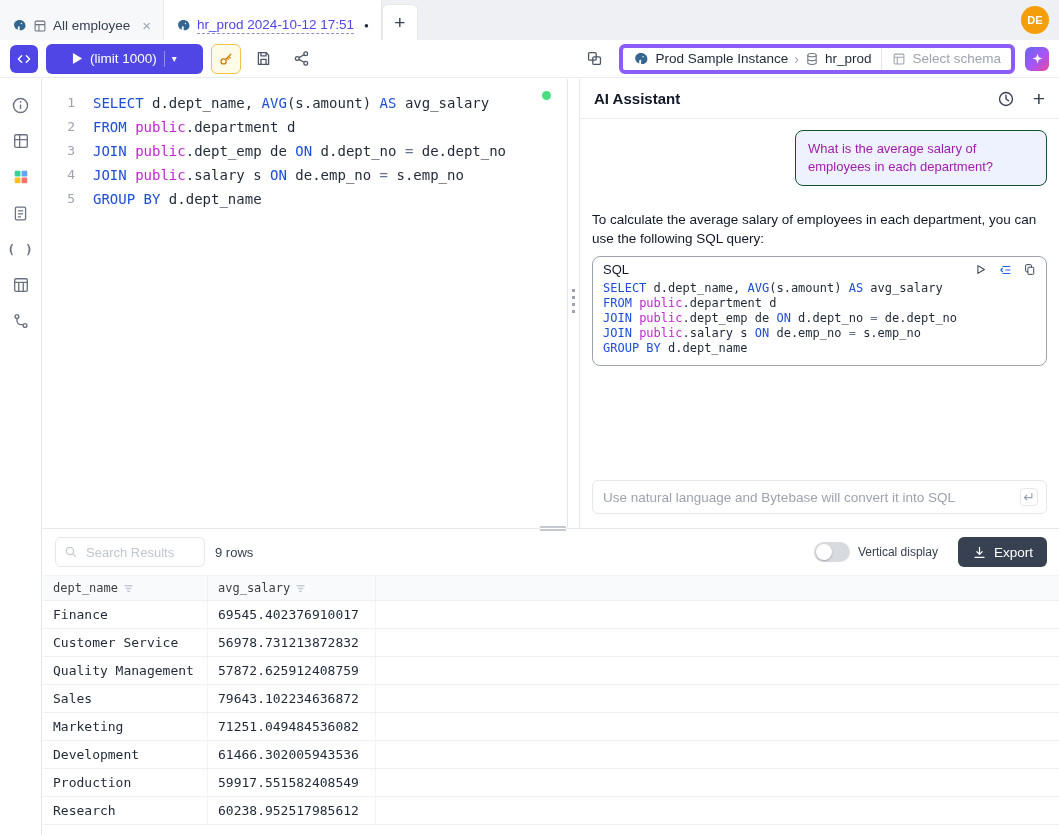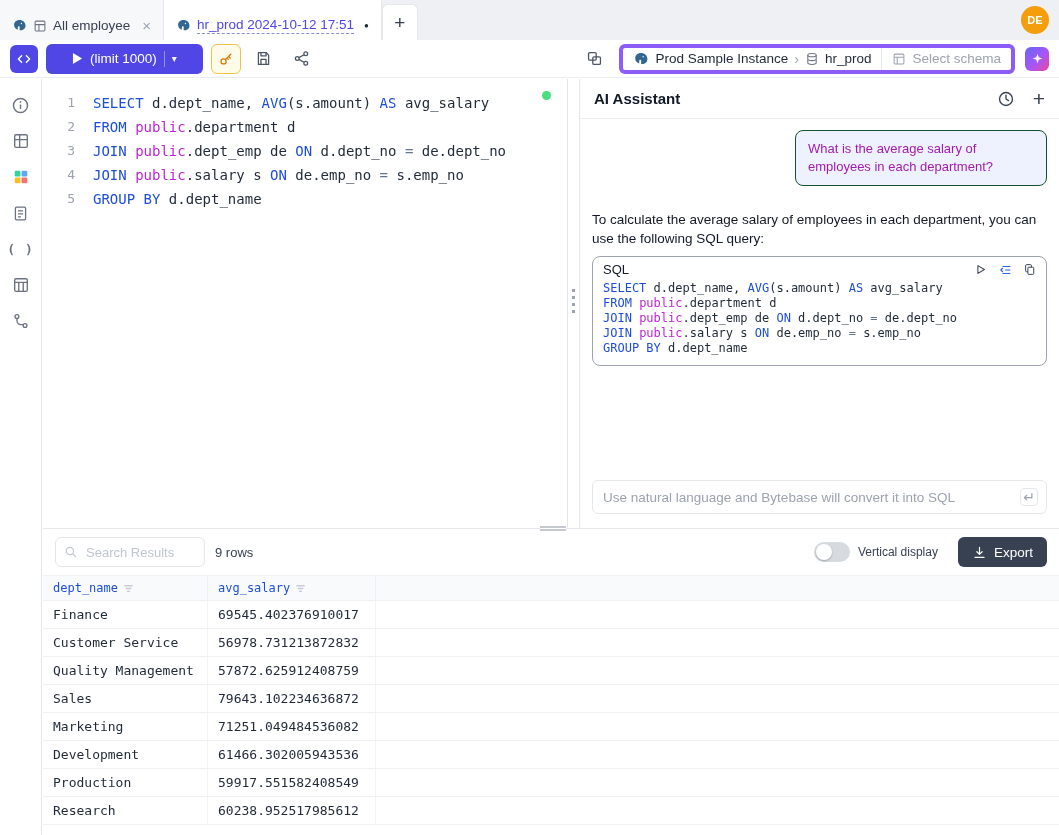--- a/index.html
+++ b/index.html
@@ -83,21 +83,21 @@
   .searchbox input::placeholder { color:#c0c6cf; }
   .searchbox svg { position:absolute; left:9px; top:8px; }
   .rowcount { font-size:13px; color:#374151; }
   .res-right { margin-left:auto; display:flex; align-items:center; gap:8px; }
   .toggle { width:36px; height:20px; border-radius:10px; background:#d7dbe0; position:relative; cursor:pointer; }
   .knob { position:absolute; top:2px; left:2px; width:16px; height:16px; border-radius:50%; background:#fff; box-shadow:0 1px 2px rgba(0,0,0,.25); }
   .toggle-label { font-size:12px; color:#374151; }
   .export-btn { margin-left:12px; height:30px; border:none; border-radius:6px; background:#374151; color:#fff; font-size:13.5px; display:flex; align-items:center; gap:7px; padding:0 14px; cursor:pointer; font-family:"Liberation Sans",sans-serif; }
 
   .res-thead { display:flex; height:26px; background:#f8fafc; border-top:1px solid #f1f3f5; border-bottom:1px solid #eef0f3; align-items:center; }
-  .th { display:flex; align-items:center; gap:5px; padding:0 10px; height:100%; font-family:"DejaVu Sans Mono",monospace; font-size:12px; color:#1d4ed8; }
+  .th { display:flex; align-items:center; gap:5px; padding:0 10px; height:100%; font-family:"DejaVu Sans Mono",monospace; font-size:12px; color:#404040; }
   .th.c0 { width:165px; border-right:1px solid #eef0f3; }
   .th.c1 { width:168px; border-right:1px solid #eef0f3; }
   .th.fill { flex:1; }
   .tr { display:flex; height:28px; border-bottom:1px solid #eef0f3; align-items:center; }
   .td { padding:0 10px; font-family:"DejaVu Sans Mono",monospace; font-size:13px; color:#1f2937; height:100%; display:flex; align-items:center; white-space:nowrap; overflow:hidden; }
   .td.c0 { width:165px; border-right:1px solid #f3f4f6; }
   .td.c1 { width:168px; border-right:1px solid #f3f4f6; }
   .td.fill { flex:1; }
 </style>
 </head>

